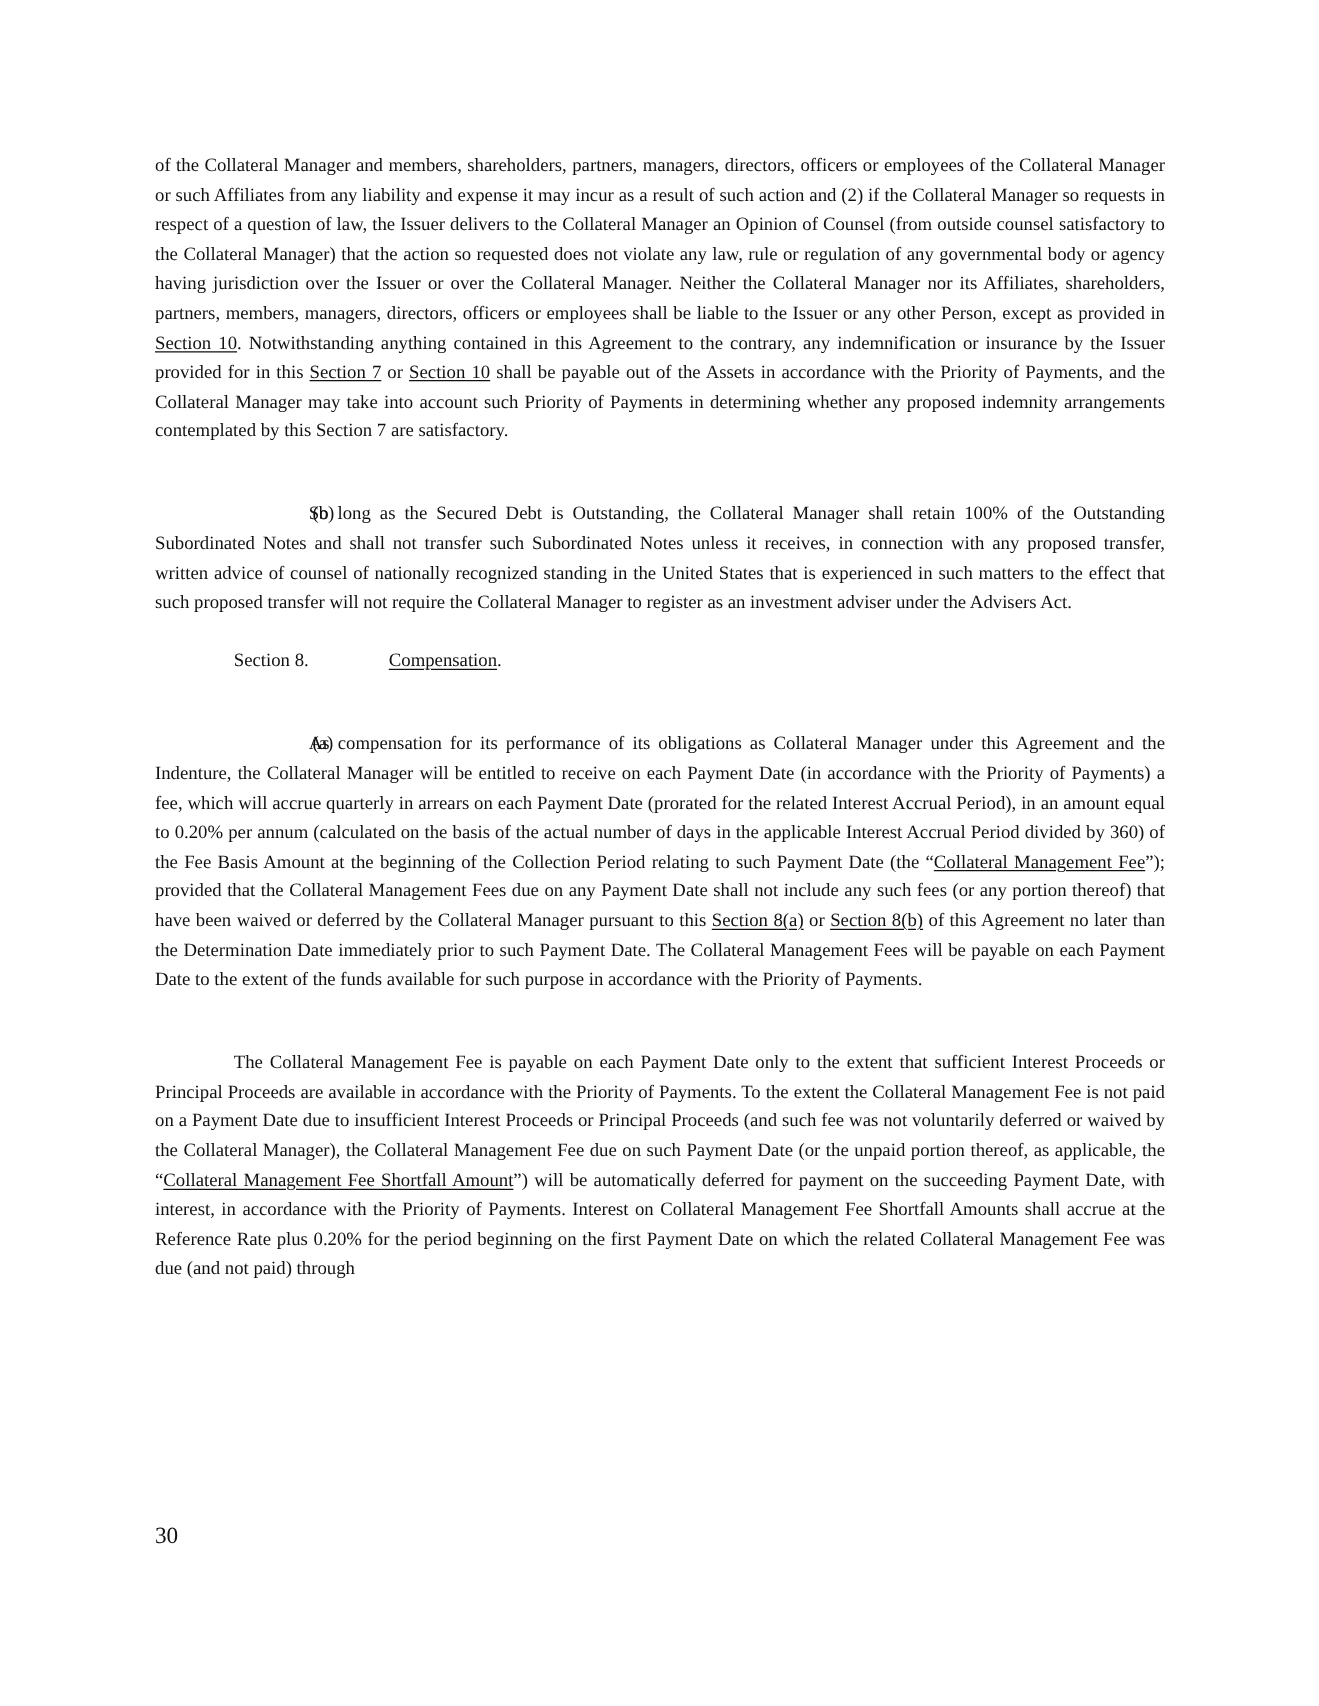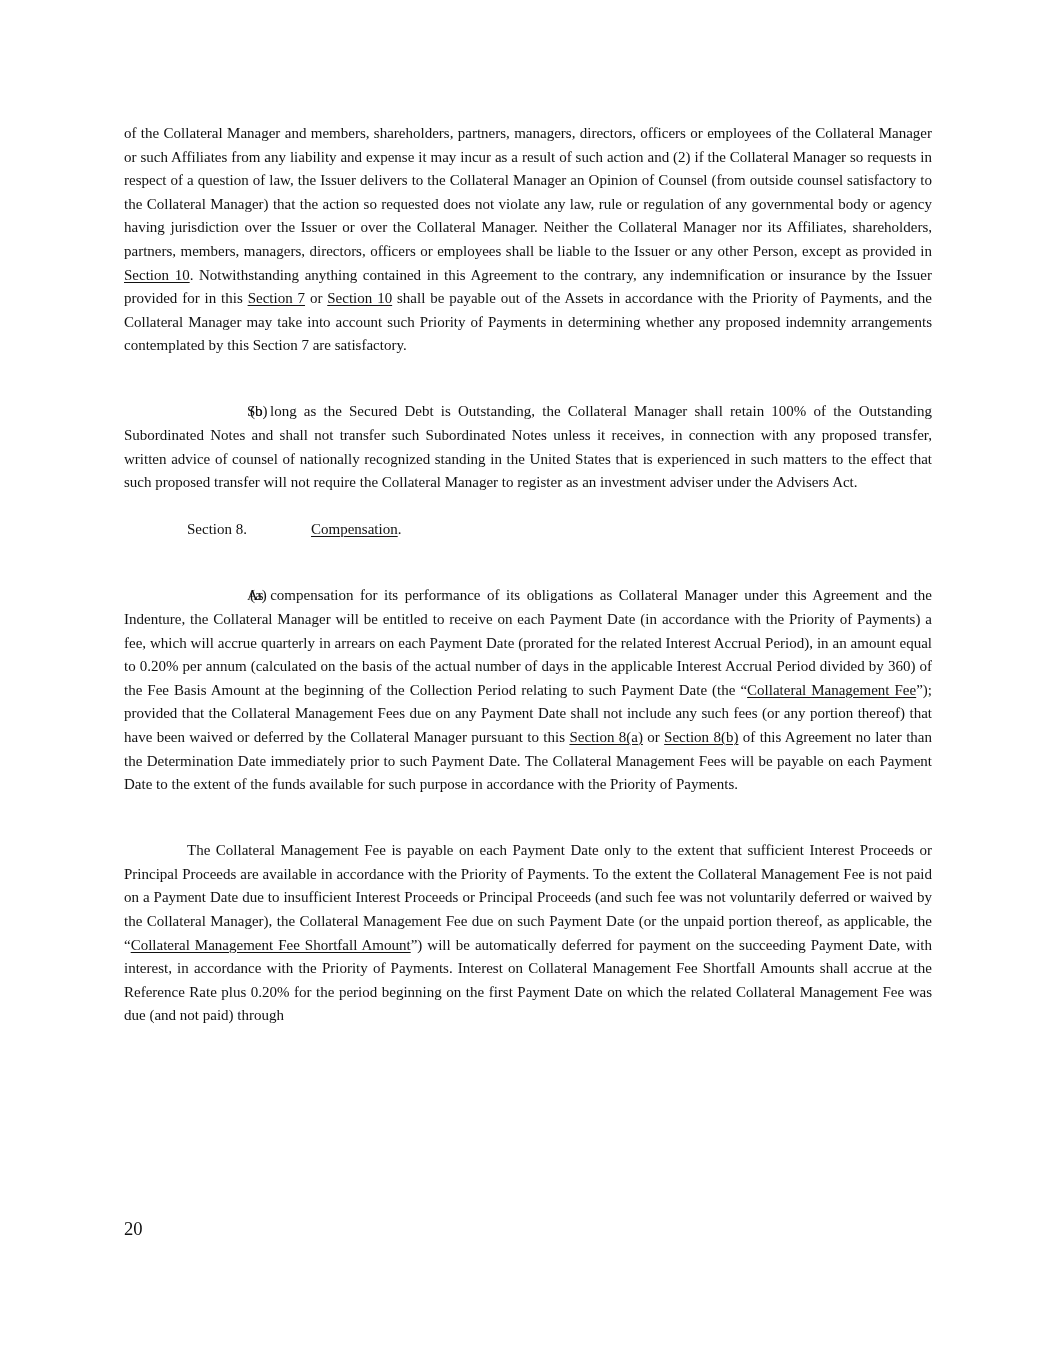--- a/index.html
+++ b/index.html
@@ -71,13 +71,13 @@
   <div class="gap"></div>
 
   <p class="para indent"><span class="label">(a)</span><span>As compensation for its performance of its obligations as Collateral Manager under this Agreement and the Indenture, the Collateral Manager will be entitled to receive on each Payment Date (in accordance with the Priority of Payments) a fee, which will accrue quarterly in arrears on each Payment Date (prorated for the related Interest Accrual Period), in an amount equal to 0.20% per annum (calculated on the basis of the actual number of days in the applicable Interest Accrual Period divided by 360) of the Fee Basis Amount at the beginning of the Collection Period relating to such Payment Date (the “</span><span class="u">Collateral Management Fee</span><span>”); </span><span class="i">provided</span><span> that the Collateral Management Fees due on any Payment Date shall not include any such fees (or any portion thereof) that have been waived or deferred by the Collateral Manager pursuant to this </span><span class="u">Section 8(a)</span><span> or </span><span class="u">Section 8(b)</span><span> of this Agreement no later than the Determination Date immediately prior to such Payment Date. The Collateral Management Fees will be payable on each Payment Date to the extent of the funds available for such purpose in accordance with the Priority of Payments.</span></p>
 
   <div class="gap"></div>
 
   <p class="para indent"><span>The Collateral Management Fee is payable on each Payment Date only to the extent that sufficient Interest Proceeds or Principal Proceeds are available in accordance with the Priority of Payments. To the extent the Collateral Management Fee is not paid on a Payment Date due to insufficient Interest Proceeds or Principal Proceeds (and such fee was not voluntarily deferred or waived by the Collateral Manager), the Collateral Management Fee due on such Payment Date (or the unpaid portion thereof, as applicable, the “</span><span class="u">Collateral Management Fee Shortfall Amount</span><span>”) will be automatically deferred for payment on the succeeding Payment Date, with interest, in accordance with the Priority of Payments. Interest on Collateral Management Fee Shortfall Amounts shall accrue at the Reference Rate plus 0.20% for the period beginning on the first Payment Date on which the related Collateral Management Fee was due (and not paid) through</span></p>
 
 </div>
 
-<div class="page-number">20</div>
+<div class="page-number">30</div>
 
 </body></html>

